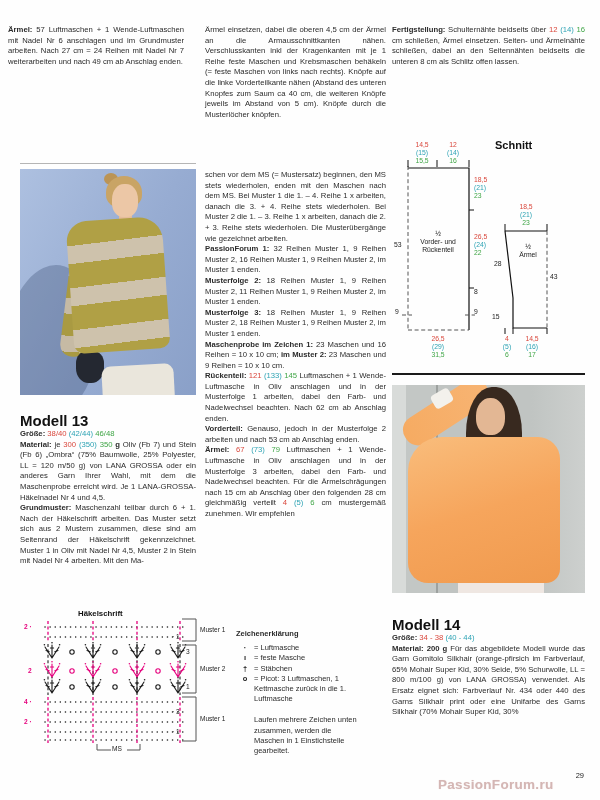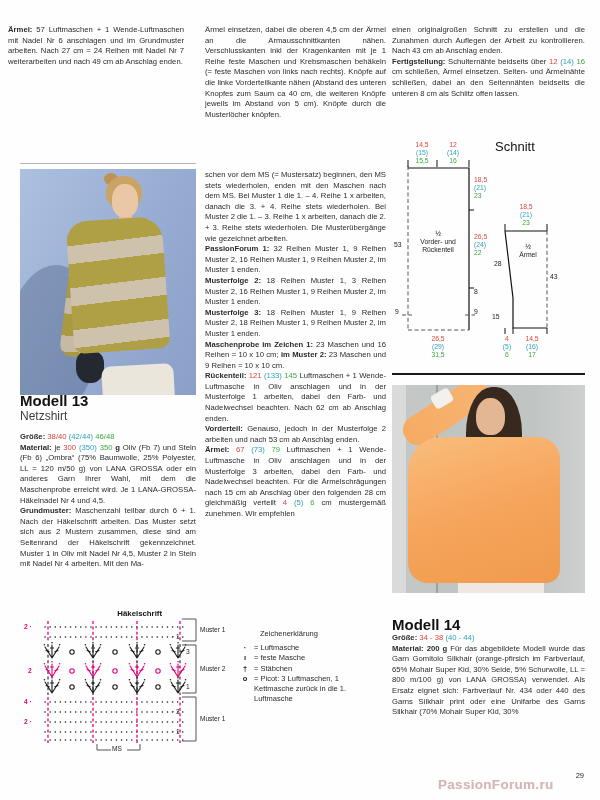--- a/index.html
+++ b/index.html
@@ -10,21 +10,21 @@
   .b{font-weight:700}
   .c-red{color:#d9473c}.c-teal{color:#2ea3b4}.c-green{color:#3fa546}
   .h1{font-size:15px;font-weight:700;line-height:17px;color:#111}
   .h2{font-size:12px;line-height:14px;color:#3c3c3c;margin-bottom:9px}
   .rule{background:#b5b5b5;height:1px}
   .rule-dark{background:#1a1a1a;height:2px}
   .sl{position:absolute;font-size:6.8px;line-height:7.6px;color:#1c1c1c;white-space:nowrap}
   .tri{position:absolute;font-size:6.8px;line-height:8px;text-align:center}
   .tri span,.lines span{display:block}
   .lines{position:absolute;font-size:6.8px;line-height:7.8px;text-align:center;color:#1c1c1c}
-  .sch-title{position:absolute;font-size:13px;font-weight:400;color:#111}
+  .sch-title{position:absolute;font-size:11px;font-weight:700;color:#111}
   
   .photo1{left:20px;top:169px;width:176px;height:226px;overflow:hidden;background:linear-gradient(118deg,#adc0e0 0%,#97acd2 55%,#8aa0c8 100%)}
   .p1-shadow{position:absolute;left:-14px;top:96px;width:92px;height:150px;background:rgba(56,74,112,.32);border-radius:46% 54% 42% 44%;transform:rotate(9deg)}
   .p1-hair{position:absolute;left:86px;top:7px;width:36px;height:32px;background:#c9a465;border-radius:55% 55% 45% 45%}
   .p1-bun{position:absolute;left:84px;top:4px;width:14px;height:12px;background:#bb9455;border-radius:50%}
   .p1-face{position:absolute;left:92px;top:15px;width:26px;height:33px;background:#ecc7a6;border-radius:46% 46% 42% 42%}
   .p1-neck{position:absolute;left:99px;top:44px;width:13px;height:12px;background:#e4bc9b}
   .p1-sweater{position:absolute;left:50px;top:50px;width:96px;height:132px;border-radius:20px 24px 10px 10px;transform:rotate(-4deg);background:repeating-linear-gradient(177deg,#b0a045 0 24px,#cec2ac 24px 42px)}
   .p1-arm{position:absolute;left:46px;top:70px;width:26px;height:118px;border-radius:12px;transform:rotate(7deg);background:repeating-linear-gradient(177deg,#a99a42 0 22px,#c6baa4 22px 38px)}
   .p1-bag{position:absolute;left:56px;top:182px;width:28px;height:32px;background:#242831;border-radius:38% 38% 45% 45%}
@@ -34,27 +34,27 @@
   .p2-arm{position:absolute;left:6px;top:12px;width:96px;height:30px;background:linear-gradient(90deg,#f6ab62,#f7b473);border-radius:14px;transform:rotate(-33deg)}
   .p2-cuff{position:absolute;left:40px;top:6px;width:20px;height:15px;background:#f3f1ec;border-radius:4px;transform:rotate(-30deg)}
   .p2-sweater{position:absolute;left:16px;top:52px;width:152px;height:146px;background:linear-gradient(162deg,#f9bd7c 0%,#f6a55c 50%,#f09a4e 100%);border-radius:34px 22px 14px 20px}
   .p2-hair{position:absolute;left:74px;top:2px;width:56px;height:100px;background:#38291f;border-radius:46% 46% 40% 40%}
   .p2-face{position:absolute;left:84px;top:13px;width:29px;height:37px;background:#e3b794;border-radius:48% 48% 44% 44%}
   .p2-cuff2{position:absolute;left:94px;top:172px;width:23px;height:24px;background:#f4f2ee;border-radius:5px}
   .p2-pants{position:absolute;left:66px;top:190px;width:86px;height:18px;background:#efe7e2;border-radius:4px 4px 0 0}
   
   .chart{left:18px;top:611px;width:222px;height:158px}
   .chart svg{position:absolute;left:0;top:0}
-  .ch-title{position:absolute;left:60px;top:-2px;width:84px;text-align:right;font-size:7.8px;font-weight:700;color:#111}
+  .ch-title{position:absolute;left:60px;top:-2px;width:84px;text-align:left;font-size:7.8px;font-weight:700;color:#111}
   .ch-lab{position:absolute;font-size:6.6px;line-height:7px;color:#1c1c1c;white-space:nowrap}
   .ch-lab.m{color:#e5007d;font-weight:700}
   .br-lab{position:absolute;font-size:6.5px;color:#1c1c1c;white-space:nowrap}
   
   .legend{left:236px;top:629px;width:152px;font-size:7.5px;line-height:10.2px;color:#2b2b2b}
-  .lg-title{font-weight:400;margin-left:24px;margin-bottom:4px}
+  .lg-title{font-weight:700;margin-bottom:4px}
   .lg-row{display:flex;align-items:flex-start}
   .lg-sym{width:18px;text-align:center;flex:none;font-weight:700;color:#1a1a1a}
   .lg-txt{flex:1}
   .lg-note{margin-left:18px;margin-top:11px;width:104px}
   .wm{left:438px;top:777px;width:152px;font-size:13.5px;font-weight:700;color:#d4b6b4;letter-spacing:.3px;text-shadow:0 0 1px #efe2e1}
   .pg{left:556px;top:771px;width:28px;text-align:right;font-size:7.5px;color:#222}
 </style>
 </head>
 <body>
 
@@ -69,23 +69,22 @@
   <div class="p1-arm"></div>
   <div class="p1-bun"></div>
   <div class="p1-hair"></div>
   <div class="p1-neck"></div>
   <div class="p1-face"></div>
   <div class="p1-bag"></div>
   <div class="p1-pants"></div>
   <div class="p1-sweater"></div>
 </div>
 
-<div class="abs" style="left:20px;top:392px;width:176px">
+<div class="abs" style="left:20px;top:412px;width:176px">
   <div class="h1">Modell 13</div>
-  <div class="h2">Netzshirt</div>
   <p class="p"><span class="b">Größe: </span><span class="c-red">38/40 </span><span class="c-teal">(42/44) </span><span class="c-green">46/48</span></p>
   <p class="p"><span class="b">Material: </span><span>je </span><span class="c-red">300 </span><span class="c-teal">(350) </span><span class="c-green">350 </span><span class="b">g </span><span>Oliv (Fb 7) und Stein (Fb 6) „Ombra“ (75% Baumwolle, 25% Polyester, LL = 120 m/50 g) von LANA GROSSA oder ein anderes Garn Ihrer Wahl, mit dem die Maschenprobe erreicht wird. Je 1 LANA-GROSSA-Häkelnadel Nr 4 und 4,5.</span></p>
   <p class="p"><span class="b">Grundmuster: </span><span>Maschenzahl teilbar durch 6 + 1. Nach der Häkelschrift arbeiten. Das Muster setzt sich aus 2 Mustern zusammen, diese sind am Seitenrand der Häkelschrift gekennzeichnet. Muster 1 in Oliv mit Nadel Nr 4,5, Muster 2 in Stein mit Nadel Nr 4 arbeiten. Mit den Ma-</span></p>
 </div>
 
 <div class="abs chart">
   <div class="ch-title">Häkelschrift</div>
   <svg width="222" height="158" viewBox="0 0 222 158">
     <defs>
       <g id="fan" fill="none" stroke="currentColor" stroke-width="1.1" stroke-linecap="round">
@@ -167,21 +166,21 @@
   <div class="br-lab" style="left:182px;top:104px">Muster 1</div>
   <div class="ch-lab" style="left:94px;top:134px">MS</div>
 </div>
 
 <div class="abs" style="left:205px;top:25px;width:181px">
   <p class="p"><span>Ärmel einsetzen, dabei die oberen 4,5 cm der Ärmel an die Armausschnittkanten nähen. Verschlusskanten inkl der Kragenkanten mit je 1 Reihe feste Maschen und Krebsmaschen behäkeln (= feste Maschen von links nach rechts). Knöpfe auf die linke Vorderteilkante nähen (Abstand des unteren Knopfes zum Saum ca 40 cm, die weiteren Knöpfe jeweils im Abstand von 5 cm). Knöpfe durch die Musterlöcher knöpfen.</span></p>
 </div>
 <div class="abs" style="left:205px;top:170px;width:181px">
   <p class="p"><span>schen vor dem MS (= Mustersatz) beginnen, den MS stets wiederholen, enden mit den Maschen nach dem MS. Bei Muster 1 die 1. – 4. Reihe 1 x arbeiten, danach die 3. + 4. Reihe stets wiederholen. Bei Muster 2 die 1. – 3. Reihe 1 x arbeiten, danach die 2. + 3. Reihe stets wiederholen. Die Musterübergänge wie gezeichnet arbeiten.</span></p>
   <p class="p"><span class="b">PassionForum 1: </span><span>32 Reihen Muster 1, 9 Reihen Muster 2, 16 Reihen Muster 1, 9 Reihen Muster 2, im Muster 1 enden.</span></p>
-  <p class="p"><span class="b">Musterfolge 2: </span><span>18 Reihen Muster 1, 3 Reihen Muster 2, 16 Reihen Muster 1, 9 Reihen Muster 2, im Muster 1 enden.</span></p>
+  <p class="p"><span class="b">Musterfolge 2: </span><span>18 Reihen Muster 1, 9 Reihen Muster 2, 11 Reihen Muster 1, 9 Reihen Muster 2, im Muster 1 enden.</span></p>
   <p class="p"><span class="b">Musterfolge 3: </span><span>18 Reihen Muster 1, 9 Reihen Muster 2, 18 Reihen Muster 1, 9 Reihen Muster 2, im Muster 1 enden.</span></p>
   <p class="p"><span class="b">Maschenprobe im Zeichen 1: </span><span>23 Maschen und 16 Reihen = 10 x 10 cm; </span><span class="b">im Muster 2: </span><span>23 Maschen und 9 Reihen = 10 x 10 cm.</span></p>
   <p class="p"><span class="b">Rückenteil: </span><span class="c-red">121 </span><span class="c-teal">(133) </span><span class="c-green">145 </span><span>Luftmaschen + 1 Wende-Luftmasche in Oliv anschlagen und in der Musterfolge 1 arbeiten, dabei den Farb- und Nadelwechsel beachten. Nach 62 cm ab Anschlag enden.</span></p>
   <p class="p"><span class="b">Vorderteil: </span><span>Genauso, jedoch in der Musterfolge 2 arbeiten und nach 53 cm ab Anschlag enden.</span></p>
   <p class="p"><span class="b">Ärmel: </span><span class="c-red">67 </span><span class="c-teal">(73) </span><span class="c-green">79 </span><span>Luftmaschen + 1 Wende-Luftmasche in Oliv anschlagen und in der Musterfolge 3 arbeiten, dabei den Farb- und Nadelwechsel beachten. Für die Ärmelschrägungen nach 15 cm ab Anschlag über den folgenden 28 cm gleichmäßig verteilt </span><span class="c-red">4 </span><span class="c-teal">(5) </span><span class="c-green">6 </span><span>cm mustergemäß zunehmen. Wir empfehlen</span></p>
 </div>
 
 <div class="abs legend">
   <div class="lg-title">Zeichenerklärung</div>
   <div class="lg-row">
@@ -193,24 +192,24 @@
     <span class="lg-txt">= feste Masche</span>
   </div>
   <div class="lg-row">
     <span class="lg-sym">†</span>
     <span class="lg-txt">= Stäbchen</span>
   </div>
   <div class="lg-row">
     <span class="lg-sym">o</span>
     <span class="lg-txt" style="width:104px;flex:none">= Picot: 3 Luftmaschen, 1 Kettmasche zurück in die 1. Luftmasche</span>
   </div>
+  <div class="lg-note">Laufen mehrere Zeichen unten zusammen, werden die Maschen in 1 Einstichstelle gearbeitet.</div>
 </div>
 
 <div class="abs" style="left:392px;top:25px;width:193px">
-  <p class="p"><span>einen originalgroßen Schnitt zu erstellen und die Zunahmen durch Auflegen der Arbeit zu kontrollieren. Nach 43 cm ab Anschlag enden.</span></p>
   <p class="p"><span class="b">Fertigstellung: </span><span>Schulternähte beidseits über </span><span class="c-red">12 </span><span class="c-teal">(14) </span><span class="c-green">16 </span><span>cm schließen, Ärmel einsetzen. Seiten- und Ärmelnähte schließen, dabei an den Seitennähten beidseits die unteren 8 cm als Schlitz offen lassen.</span></p>
 </div>
 
 <div class="abs" style="left:392px;top:138px;width:196px;height:232px">
   <svg width="196" height="232" viewBox="0 0 196 232" style="position:absolute;left:0;top:0">
     <g fill="none" stroke="#111" stroke-width="1.2">
       <path d="M16 30 H77 V192"></path>
       <path d="M113 93 H155 M113 93 L121 160 V190 H155"></path>
     </g>
     <g fill="none" stroke="#555" stroke-width="1" stroke-dasharray="4 2.6">

